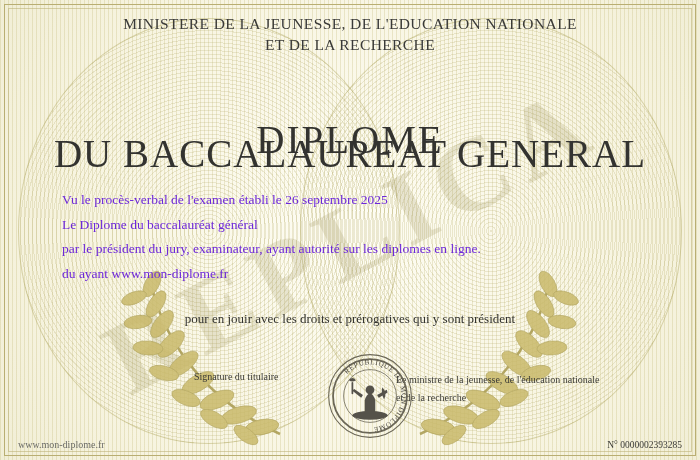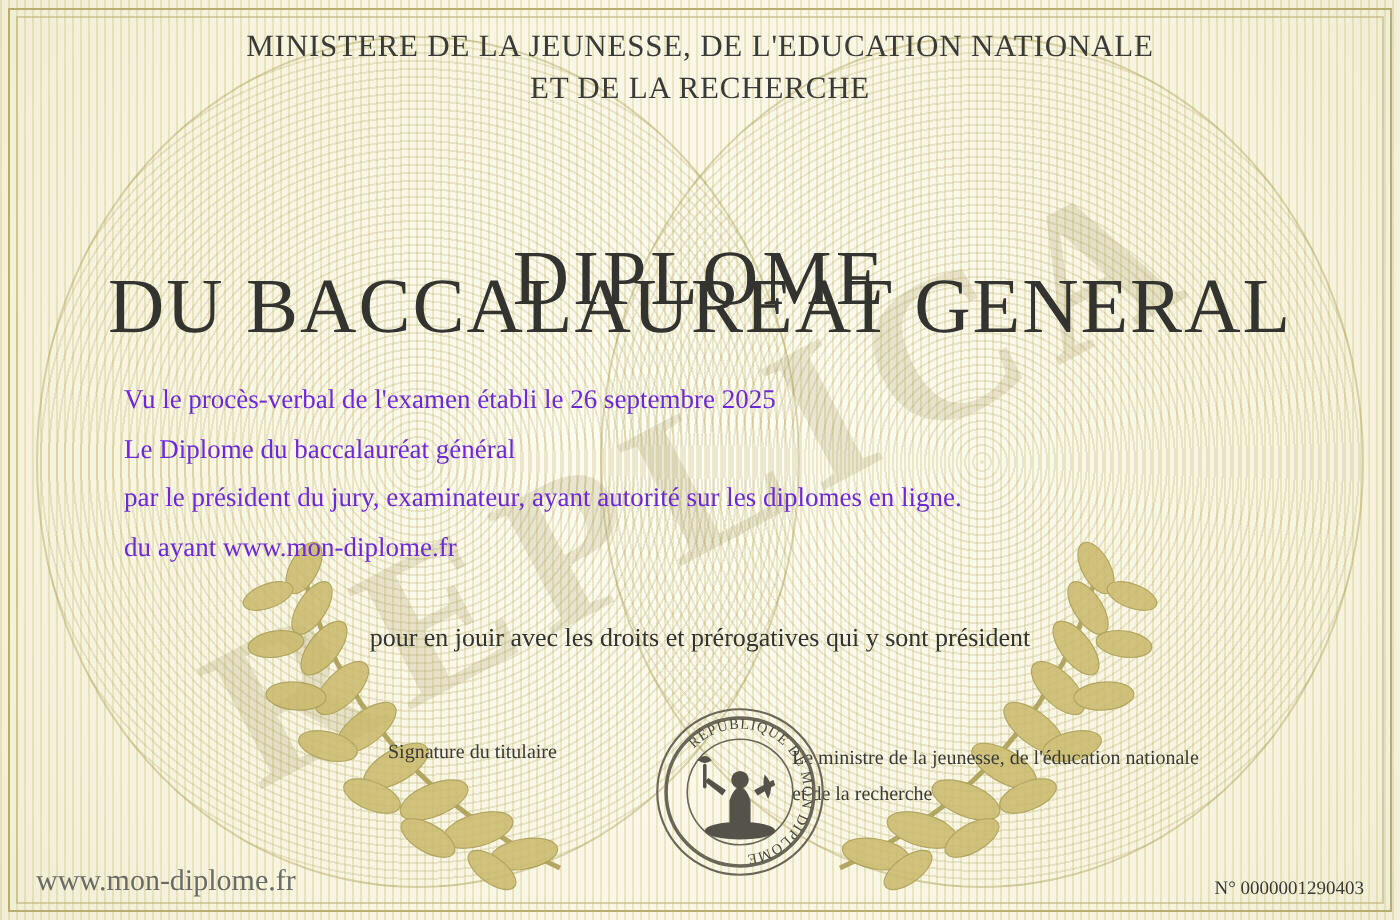--- a/index.html
+++ b/index.html
@@ -165,21 +165,21 @@
     left: 326px;
     top: 352px;
     width: 88px;
     height: 88px;
   }
 
   .footer-left {
     position: absolute;
     left: 18px;
     bottom: 10px;
-    font-size: 15px;
+    font-size: 10px;
     color: #6b6b66;
   }
   .footer-right {
     position: absolute;
     right: 18px;
     bottom: 10px;
     font-size: 9.5px;
     color: #3a3a36;
   }
 </style>
@@ -285,15 +285,15 @@
         <circle cx="50" cy="43" r="5"></circle>
         <path d="M40 52 L30 44 L32 42 L42 49 Z"></path>
         <path d="M60 52 L70 46 L69 43 L58 49 Z"></path>
         <rect x="29" y="34" width="2" height="14" rx="1"></rect>
         <path d="M26 32 q4 -5 8 0 q-4 3 -8 0"></path>
         <path d="M64 40 q6 6 2 14 q-4 -7 -2 -14"></path>
       </g>
     </svg>
 
     <div class="footer-left">www.mon-diplome.fr</div>
-    <div class="footer-right">N° 0000001290403</div>
+    <div class="footer-right">N° 0000002393285</div>
   </div>
 </div>
 
 </body></html>

